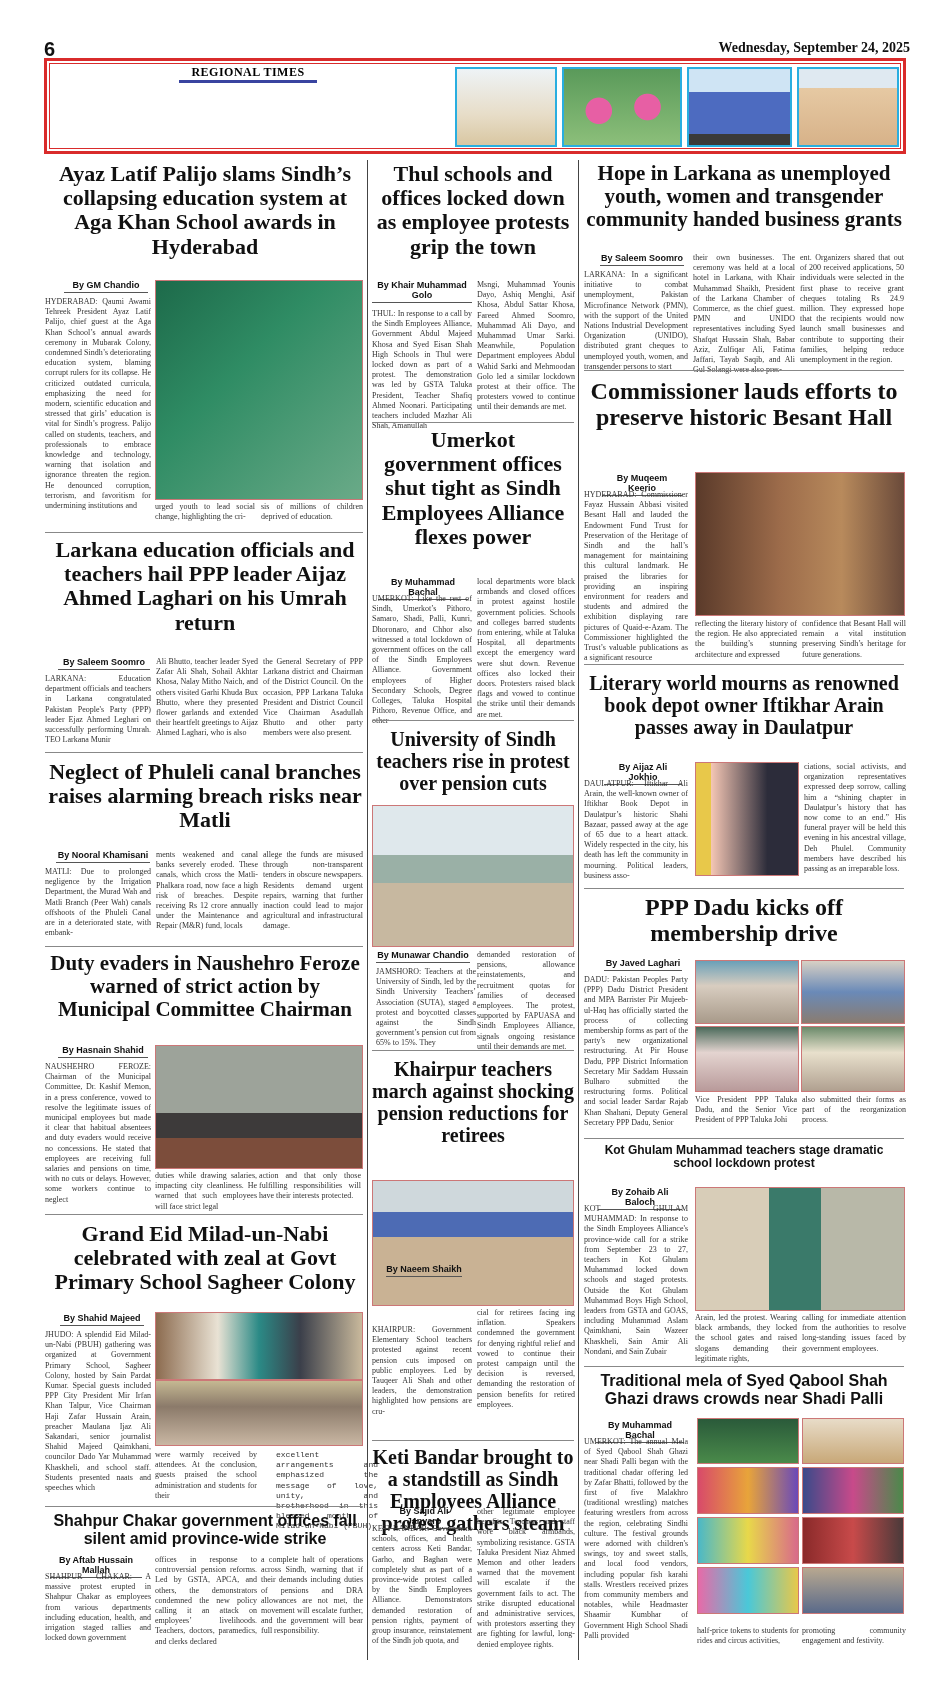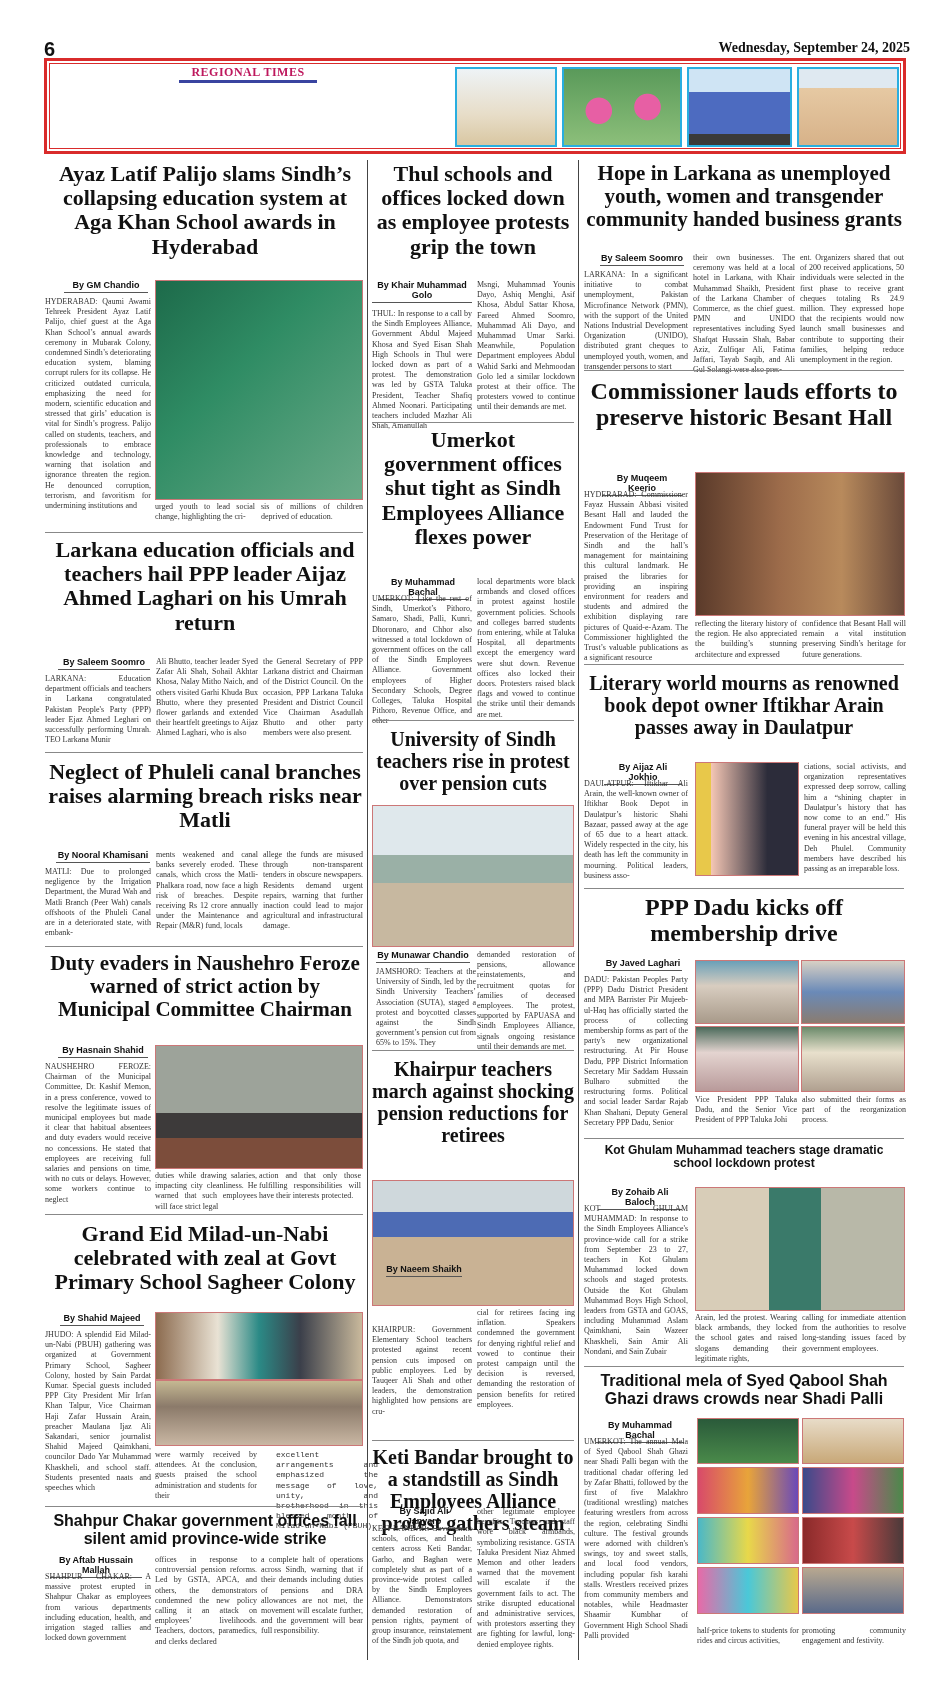--- a/index.html
+++ b/index.html
@@ -1,21 +1,21 @@
 <!DOCTYPE html>
 <html><head>
 <meta charset="utf-8">
 <style>
   * { box-sizing: border-box; margin: 0; padding: 0; }
   body { width: 950px; height: 1695px; background: #fff; font-family: "Liberation Serif", serif; color: #222; position: relative; overflow: hidden; }
   .abs { position: absolute; }
   .pagenum { left: 44px; top: 38px; font-family: "Liberation Sans", sans-serif; font-weight: bold; font-size: 20px; color: #111; }
   .dateline { right: 40px; top: 40px; font-weight: bold; font-size: 14px; color: #111; }
   .masthead { left: 44px; top: 58px; width: 862px; height: 96px; border: 3px solid #d92b2b; outline: 1px solid #d92b2b; outline-offset: -6px; background: #fff; }
-  .mast-sub { position: absolute; left: 132px; top: 4px; width: 138px; font-size: 12px; font-weight: bold; letter-spacing: 0.5px; text-align: center; color: #be185d; border-bottom: 3px solid #3944a0; }
+  .mast-sub { position: absolute; left: 132px; top: 4px; width: 138px; font-size: 12px; font-weight: bold; letter-spacing: 0.5px; text-align: center; color: #000000; border-bottom: 3px solid #3944a0; }
   .mast-the { position: absolute; left: 0; width: 440px; top: 20px; text-align: center; font-family: "Liberation Sans", sans-serif; font-weight: 900; font-size: 38px; color: #e8202a; line-height: 30px; letter-spacing: 3px; }
   .mast-heart { position: absolute; left: 14px; top: 50px; width: 420px; text-align: center; font-family: "Liberation Sans", sans-serif; font-weight: 900; font-size: 42px; color: #e8202a; line-height: 40px; letter-spacing: 3px; }
   .mast-photo { position: absolute; top: 6px; height: 80px; border: 2px solid #29aee0; }
   .headline { position: absolute; text-align: center; font-weight: bold; color: #111; line-height: 1.1; }
   .byline { position: absolute; font-family: "Liberation Sans", sans-serif; font-weight: bold; font-size: 9px; color: #111; border-bottom: 1px solid #555; padding-bottom: 2px; text-align: center; }
   .col { position: absolute; font-size: 8px; line-height: 10.2px; text-align: justify; color: #333; }
   .photo { position: absolute; border: 1px solid #c77; }
   .vrule { position: absolute; width: 1px; background: #444; }
   .hrule { position: absolute; height: 1px; background: #888; }
 </style>

